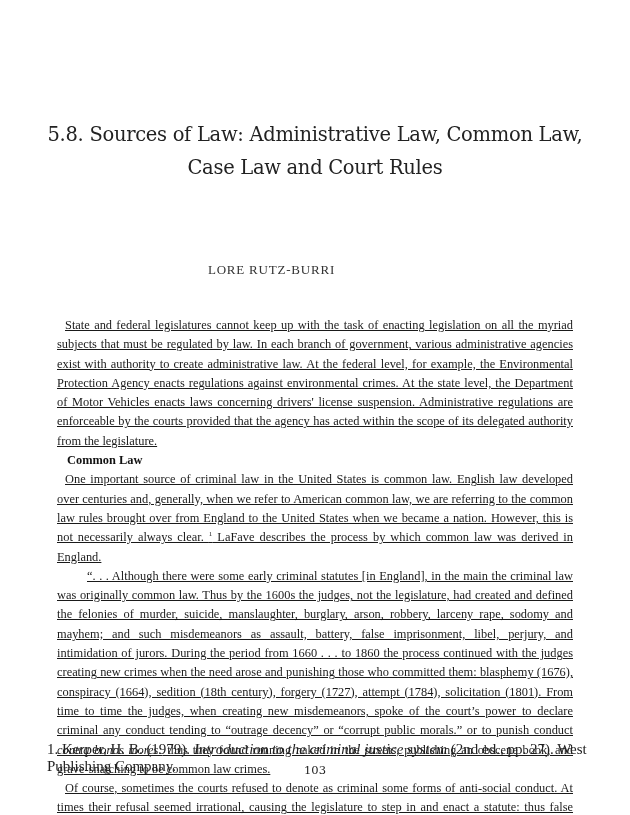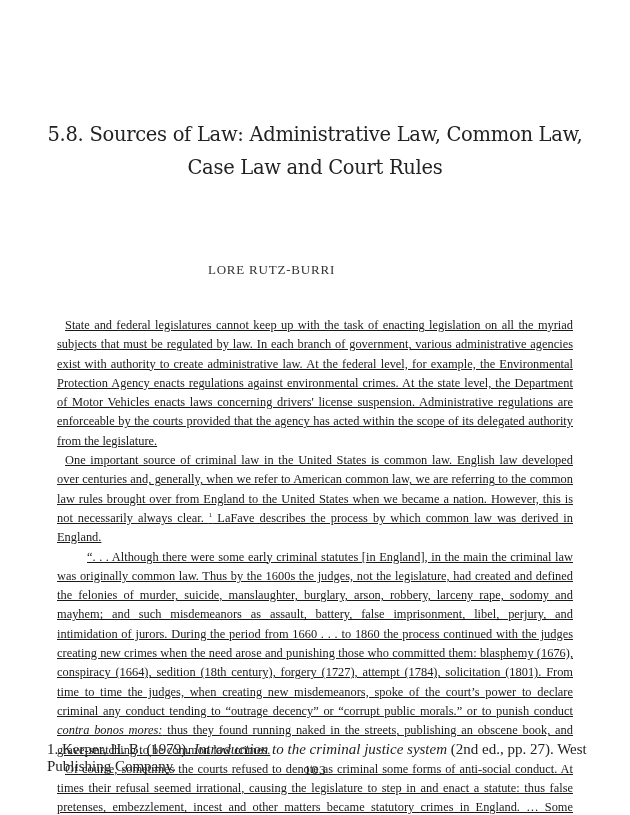--- a/index.html
+++ b/index.html
@@ -35,20 +35,21 @@
 </head>
 <body>
 
 <div class="title">5.8. Sources of Law: Administrative Law, Common Law, Case Law and Court Rules</div>
 
 <div class="author">LORE RUTZ-BURRI</div>
 
 <div class="body">
   <p>State and federal legislatures cannot keep up with the task of enacting legislation on all the myriad subjects that must be regulated by law. In each branch of government, various administrative agencies exist with authority to create administrative law. At the federal level, for example, the Environmental Protection Agency enacts regulations against environmental crimes. At the state level, the Department of Motor Vehicles enacts laws concerning drivers' license suspension. Administrative regulations are enforceable by the courts provided that the agency has acted within the scope of its delegated authority from the legislature.</p>
 
+  <div class="h2">Common Law</div>
   <p><span>One important source of criminal law in the United States is common law.  English law developed over centuries and, generally, when we refer to American common law, we are referring to the common law rules brought over from England to the United States when we became a nation. However, this is not necessarily always clear. </span><sup>1</sup><span> LaFave describes the process by which common law was derived in England.</span></p>
 
   <p class="quote"><span>“. . . Although there were some early criminal statutes [in England], in the main the criminal law was originally common law. Thus by the 1600s the judges, not the legislature, had created and defined the felonies of murder, suicide, manslaughter, burglary, arson, robbery, larceny rape, sodomy and mayhem; and such misdemeanors as assault, battery, false imprisonment, libel, perjury, and intimidation of jurors. During the period from 1660 . . . to 1860 the process continued with the judges creating new crimes when the need arose and punishing those who committed them: blasphemy (1676), conspiracy (1664), sedition (18th century), forgery (1727), attempt (1784), solicitation (1801). From time to time the judges, when creating new misdemeanors, spoke of the court’s power to declare criminal any conduct tending to “outrage decency” or “corrupt public morals.” or to punish conduct </span><em>contra bonos mores:</em><span>  thus they found running naked in the streets, publishing an obscene book, and grave-snatching to be common law crimes.</span></p>
 
   <p class="last">Of course, sometimes the courts refused to denote as criminal some forms of anti-social conduct. At times their refusal seemed irrational, causing the legislature to step in and enact a statute:  thus false pretenses, embezzlement, incest and other matters became statutory crimes in England. … Some immoral conduct, mostly of a sexual nature (such as private acts of adultery or fornication, and seduction without conspiracy)</p>
 </div>
 
 <div class="footnote"><span>1.</span><span> Kerper, H. B. (1979). </span><em>Introduction to the criminal justice system</em><span> (2nd ed., pp. 27). West Publishing Company.</span></div>
 
 <div class="pagenum">103</div>

